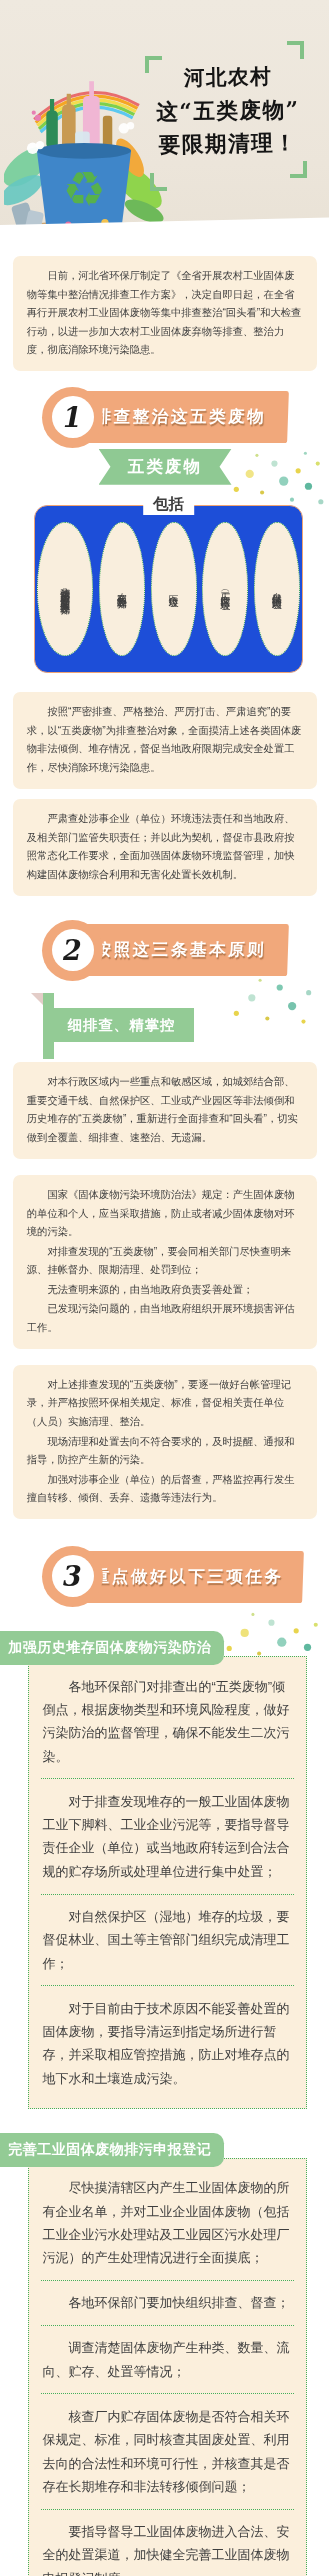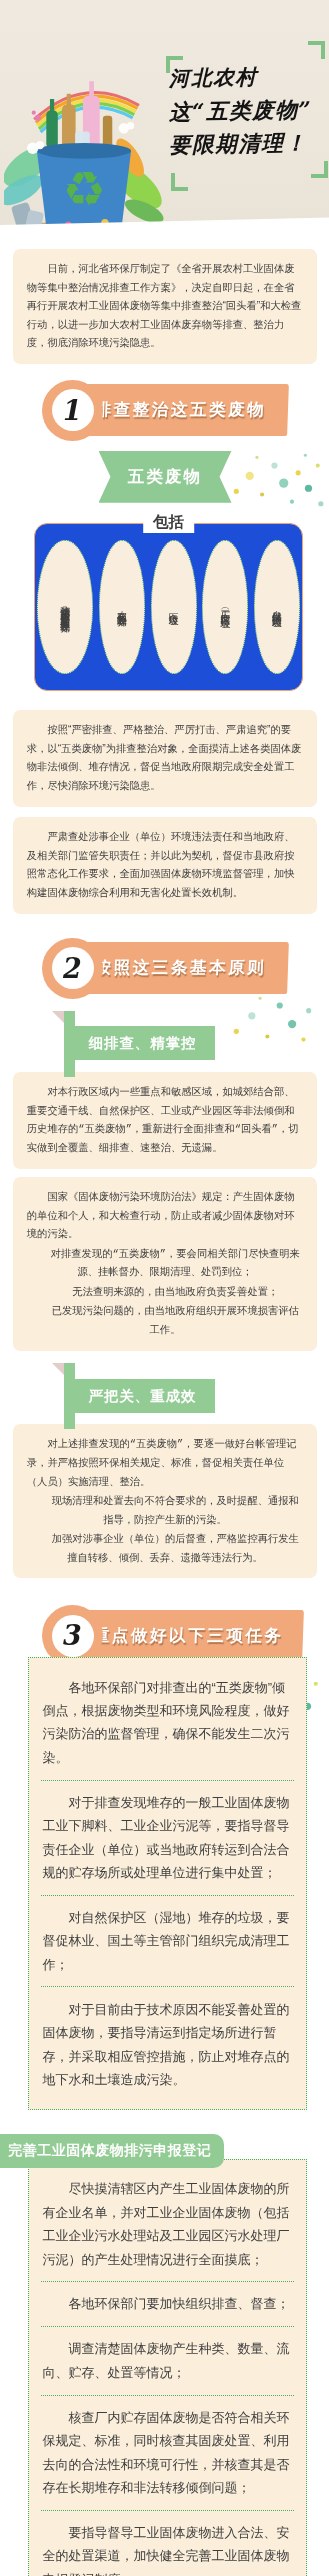--- a/index.html
+++ b/index.html
@@ -1,65 +1,65 @@
 <!DOCTYPE html>
 <html style="font-size:8.2px"><head>
 <meta charset="utf-8">
 <style>
   html,body{margin:0;padding:0;background:#ffffff;overflow-x:hidden;}
   .page{width:330px;background:#ffffff;font-family:"Liberation Sans","DejaVu Sans",sans-serif;color:#3e3e3e;position:relative;}
 
   
   .hdr{position:relative;height:234px;background:linear-gradient(180deg,#efe9df 0%,#ece5da 70%,#e9e2d6 100%);overflow:hidden;}
   .hdr-cut{position:absolute;left:0;bottom:-8.2px;width:110%;height:17.5px;background:#ffffff;transform:rotate(-1.3deg);transform-origin:left center;}
-  .title-wrap{position:absolute;right:1px;top:62px;width:160px;font-style:italic;}
+  .title-wrap{position:absolute;right:22px;top:62px;width:160px;text-align:center;}
   .title-line{font-family:"DejaVu Serif","Liberation Serif",serif;font-weight:bold;color:#141414;line-height:1.55;letter-spacing:1.5px;transform:rotate(-1deg);}
   .tl1{font-size:20.6px;}
   .tl2{font-size:21.6px;}
   .tl3{font-size:21.6px;}
   .br{position:absolute;width:13.4px;height:13.4px;border:0 solid #82c186;}
   .br-tl{left:-3.1px;top:-6.2px;border-left-width:4.6px;border-top-width:4.6px;}
   .br-tr{right:4.1px;top:-20.6px;border-right-width:4.6px;border-top-width:4.6px;}
   .br-br{right:1px;bottom:-17.5px;border-right-width:4.6px;border-bottom-width:4.6px;}
   .br-bl{left:2.1px;bottom:-30px;border-left-width:4.6px;border-bottom-width:4.6px;}
 
   
   .creambox{background:#fbefdc;border-radius:7.2px;margin:0 13.4px;padding:11.3px 13.4px;}
   .para{margin:0;font-size:10.3px;line-height:1.8;text-indent:2em;color:#3e3e3e;}
-  .para + .para{margin-top:1px;text-align:center;}
-
-  .intro-box{margin-top:15px;}
+  .para + .para{margin-top:1px;}
+
+  .intro-box{margin-top:22px;}
 
   
   .badge{position:relative;height:61px;margin:15.5px 21.6px 0 42px;}
   .badge .bar{position:absolute;left:31px;right:20.6px;top:4.6px;bottom:4.6px;background:#f1a87b;border-radius:2.6px;display:flex;align-items:center;justify-content:center;color:#ffffff;font-size:16.5px;font-weight:bold;letter-spacing:2.6px;text-shadow:1px 1.5px 1px rgba(105,62,22,0.45);font-family:"DejaVu Serif","Liberation Serif",serif;transform:skewX(-2deg);}
   .badge .bar.wide{right:5.2px;}
   .badge .circ{position:absolute;left:0;top:0;width:61px;height:61px;border-radius:50%;background:#f1a87b;display:flex;align-items:center;justify-content:center;}
   .badge .inner{width:42px;height:42px;border-radius:50%;background:#ffffff;display:flex;align-items:center;justify-content:center;font-size:27px;font-style:italic;font-weight:bold;color:#1c1c1c;font-family:"DejaVu Serif","Liberation Serif",serif;}
   .dots{position:absolute;pointer-events:none;}
 
   
-  .ribbon{width:133px;height:52px;background:#8fc993;clip-path:polygon(0 0,9% 50%,0 100%,100% 100%,91% 50%,100% 0);margin:10px auto 0;display:flex;align-items:center;justify-content:center;color:#ffffff;font-size:16.5px;font-weight:bold;letter-spacing:2.1px;}
+  .ribbon{width:133px;height:36px;background:#8fc993;clip-path:polygon(0 0,9% 50%,0 100%,100% 100%,91% 50%,100% 0);margin:1px auto 0;display:flex;align-items:center;justify-content:center;color:#ffffff;font-size:16.5px;font-weight:bold;letter-spacing:2.1px;}
   .includebox{position:relative;margin:20.6px 27px 0 34px;background:#1d4ed8;border:1.5px solid #f0a473;border-radius:13.4px;padding:15.5px 6.2px 16.5px;}
   .include-label{position:absolute;top:-12.4px;left:50%;transform:translateX(-50%);background:#ffffff;padding:0 10.3px;font-size:15.5px;font-weight:bold;color:#3e3e3e;font-family:"DejaVu Serif","Liberation Serif",serif;}
   .ovals{display:flex;justify-content:center;gap:5.7px;}
   .oval{height:132px;border:1px dotted #3fae5c;border-radius:50%;background:#f9eedd;display:flex;align-items:center;justify-content:center;flex:0 0 auto;}
   .oval-wide{width:54px;}
   .oval-std{width:44px;}
   .oval span{writing-mode:vertical-rl;text-orientation:mixed;font-size:9.8px;line-height:1.25;letter-spacing:1px;max-height:116px;color:#3e3e3e;}
 
   .gap40{height:18.5px;}
   .gap20{height:10.3px;}
 
   
-  .ptag{position:relative;height:50px;margin-left:64px;margin-top:15.5px;padding-left:20px;}
+  .ptag{position:relative;height:50px;margin-left:43px;margin-top:15.5px;padding-left:20px;}
   .ptag .fold{position:absolute;left:-12.4px;top:-3.1px;width:0;height:0;border-top:12.4px solid #e3cdc8;border-left:12.4px solid transparent;}
   .ptag .strip{position:absolute;left:0;top:-3.1px;width:11.3px;height:66px;background:#93cb95;}
   .ptag .label{position:absolute;left:11.3px;top:12.4px;height:34px;background:#93cb95;color:#ffffff;font-weight:bold;font-size:14.4px;line-height:34px;padding:0 18.5px 0 13.4px;letter-spacing:1px;}
-  .pbox{margin-top:8px;font-family:Liberation Mono, monospace;}
+  .pbox{margin-top:16px;}
 
   
   .theader{display:inline-block;position:relative;z-index:2;background:#93cb95;color:#ffffff;font-weight:bold;font-size:14px;letter-spacing:0.5px;padding:8.2px 12.4px 8.2px 8.2px;border-radius:0 10.3px 10.3px 0;margin-top:24px;}
   .dotbox{position:relative;z-index:1;margin:-9.3px 23px 0 28px;background:#fbefdc;border:1px dotted #44b05b;padding:7.2px 12.4px;}
   .ditem{font-size:13px;line-height:1.8;text-indent:2em;color:#3e3e3e;padding:10.3px 1px;border-bottom:1px dotted #44b05b;}
   .ditem:last-child{border-bottom:none;}
 </style>
 </head>
 <body>
 
@@ -196,32 +196,27 @@
     <span class="fold"></span>
     <span class="strip"></span>
     <span class="label">细排查、精掌控</span>
   </div>
   <div class="creambox pbox">
     <p class="para">对本行政区域内一些重点和敏感区域，如城郊结合部、重要交通干线、自然保护区、工业或产业园区等非法倾倒和历史堆存的“五类废物”，重新进行全面排查和“回头看”，切实做到全覆盖、细排查、速整治、无遗漏。</p>
   </div>
 
   
   <div class="creambox pbox">
-    <p class="para">国家《固体废物污染环境防治法》规定：产生固体废物的单位和个人，和大检查行动，防止或者减少固体废物对环境的污染。</p>
+    <p class="para">国家《固体废物污染环境防治法》规定：产生固体废物的单位和个人，应当采取措施，防止或者减少固体废物对环境的污染。</p>
     <p class="para">对排查发现的“五类废物”，要会同相关部门尽快查明来源、挂帐督办、限期清理、处罚到位；</p>
     <p class="para">无法查明来源的，由当地政府负责妥善处置；</p>
     <p class="para">已发现污染问题的，由当地政府组织开展环境损害评估工作。</p>
   </div>
 
   
-  <div class="ptag">
-    <span class="fold"></span>
-    <span class="strip"></span>
-    <span class="label">严把关、重成效</span>
-  </div>
   <div class="creambox pbox">
     <p class="para">对上述排查发现的“五类废物”，要逐一做好台帐管理记录，并严格按照环保相关规定、标准，督促相关责任单位（人员）实施清理、整治。</p>
     <p class="para">现场清理和处置去向不符合要求的，及时提醒、通报和指导，防控产生新的污染。</p>
     <p class="para">加强对涉事企业（单位）的后督查，严格监控再行发生擅自转移、倾倒、丢弃、遗撒等违法行为。</p>
   </div>
 
   
   <div class="badge" style="margin-top:27px;">
     <div class="bar wide">重点做好以下三项任务</div>
     <div class="circ">
@@ -235,20 +230,21 @@
       <circle cx="118" cy="78" r="9" fill="#7fc9b2" opacity="0.85"></circle>
         <circle cx="146" cy="56" r="5" fill="#e8d44d"></circle>
       <circle cx="134" cy="114" r="4" fill="#8fd0bd"></circle>
         <circle cx="168" cy="88" r="7" fill="#5fb89f"></circle>
       <circle cx="184" cy="44" r="4" fill="#d9e06e"></circle>
         <circle cx="62" cy="24" r="3" fill="#cfe08c"></circle>
     </svg>
   </div>
 
   
+  <div class="theader">加强历史堆存固体废物污染防治</div>
   <div class="dotbox">
     <div class="ditem">各地环保部门对排查出的“五类废物”倾倒点，根据废物类型和环境风险程度，做好污染防治的监督管理，确保不能发生二次污染。</div>
     <div class="ditem">对于排查发现堆存的一般工业固体废物工业下脚料、工业企业污泥等，要指导督导责任企业（单位）或当地政府转运到合法合规的贮存场所或处理单位进行集中处置；</div>
     <div class="ditem">对自然保护区（湿地）堆存的垃圾，要督促林业、国土等主管部门组织完成清理工作；</div>
     <div class="ditem">对于目前由于技术原因不能妥善处置的固体废物，要指导清运到指定场所进行暂存，并采取相应管控措施，防止对堆存点的地下水和土壤造成污染。</div>
   </div>
 
   
   <div class="theader">完善工业固体废物排污申报登记</div>
   <div class="dotbox">

